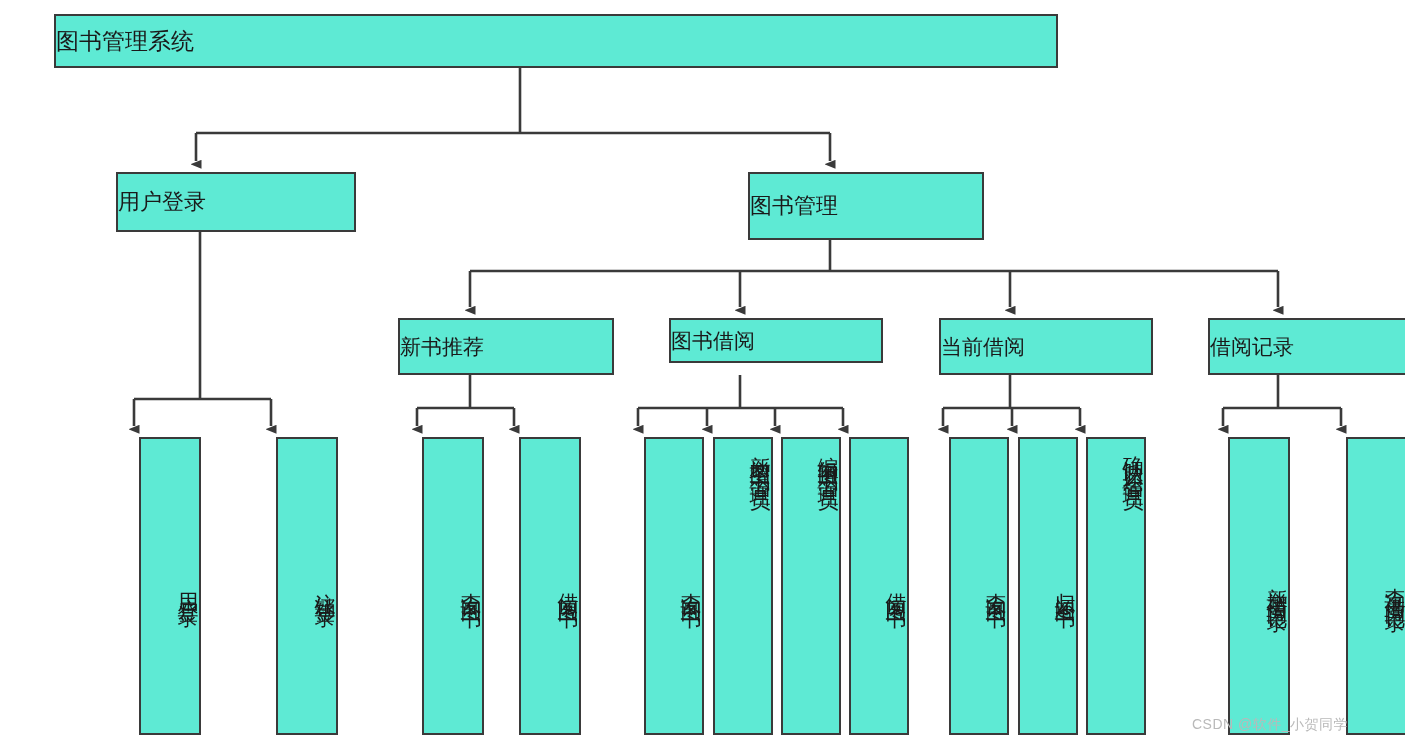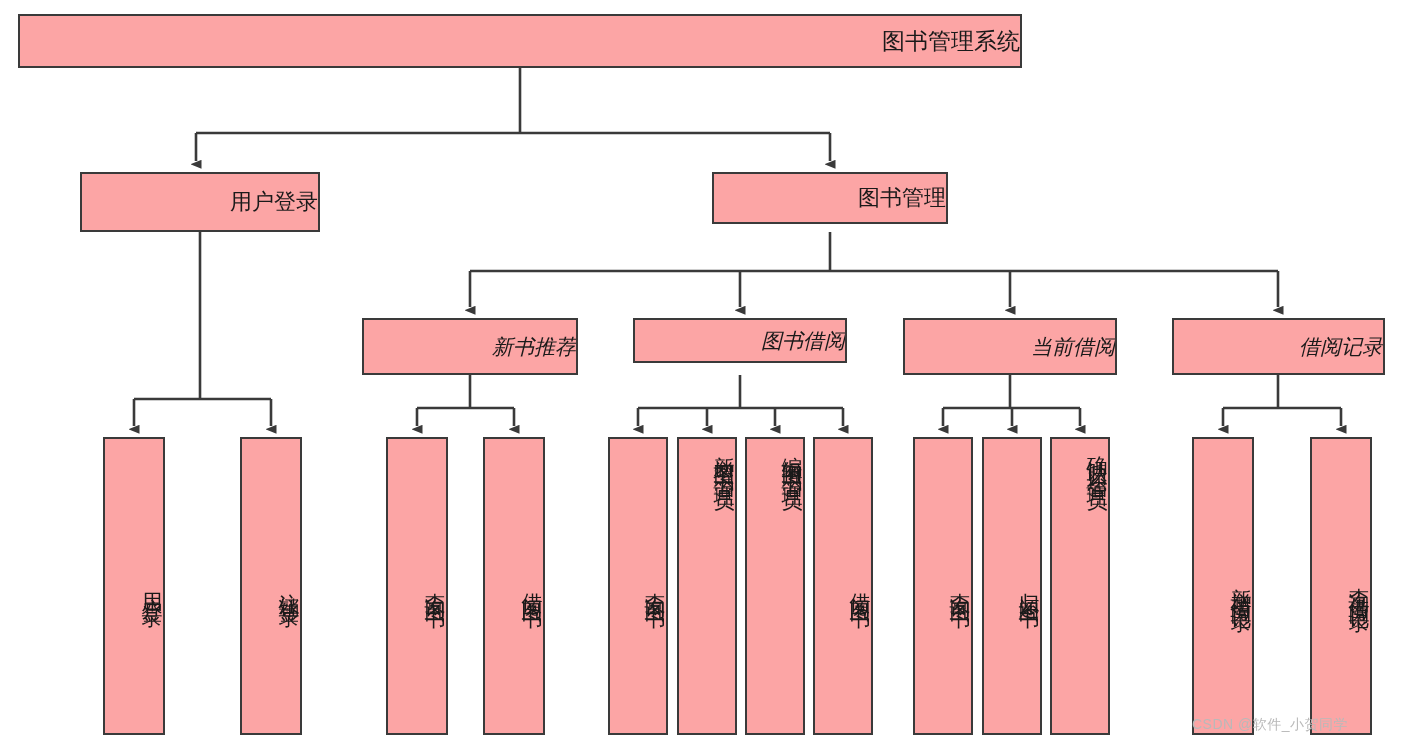--- a/index.html
+++ b/index.html
@@ -23,36 +23,37 @@
     position: absolute;
     left: 0;
     top: 0;
     width: 1405px;
     height: 747px;
     pointer-events: none;
   }
   .node-box {
     position: absolute;
     box-sizing: border-box;
-    background: #fca5a5;
+    background: #5eead4;
     border: 2.5px solid #3a3a3a;
     display: flex;
     align-items: center;
-    justify-content: flex-end;
+    justify-content: flex-start;
     overflow: hidden;
+    margin-left: 36px;
   }
   .node-label {
     color: #1a1a1a;
     text-align: center;
     line-height: 1.22;
     white-space: nowrap;
   }
   .node-root .node-label { font-size: 23px; }
   .node-l1 .node-label { font-size: 22px; }
-  .node-l2 .node-label { font-size: 21px; font-style: italic; }
+  .node-l2 .node-label { font-size: 21px; }
   .node-leaf {
     align-items: flex-start;
     padding-top: 0;
   }
   .node-leaf .node-label {
     writing-mode: vertical-rl;
     text-orientation: upright;
     font-size: 21px;
     letter-spacing: 5px;
     line-height: 1;
@@ -135,21 +136,21 @@
     </g>
   </svg>
 
   <div class="node-box node-root" id="node-root" style="left: 18px; top: 14px; width: 1004px; height: 54px;">
     <span class="node-label">图书管理系统</span>
   </div>
 
   <div class="node-box node-l1" id="node-l1-0" style="left: 80px; top: 172px; width: 240px; height: 60px;">
     <span class="node-label">用户登录</span>
   </div>
-  <div class="node-box node-l1" id="node-l1-1" style="left: 712px; top: 172px; width: 236px; height: 52px;">
+  <div class="node-box node-l1" id="node-l1-1" style="left: 712px; top: 172px; width: 236px; height: 68px;">
     <span class="node-label">图书管理</span>
   </div>
 
   <div class="node-box node-l2" id="node-l2-0" style="left: 362px; top: 318px; width: 216px; height: 57px;">
     <span class="node-label">新书推荐</span>
   </div>
   <div class="node-box node-l2" id="node-l2-1" style="left: 633px; top: 318px; width: 214px; height: 45px;">
     <span class="node-label">图书借阅</span>
   </div>
   <div class="node-box node-l2" id="node-l2-2" style="left: 903px; top: 318px; width: 214px; height: 57px;">

